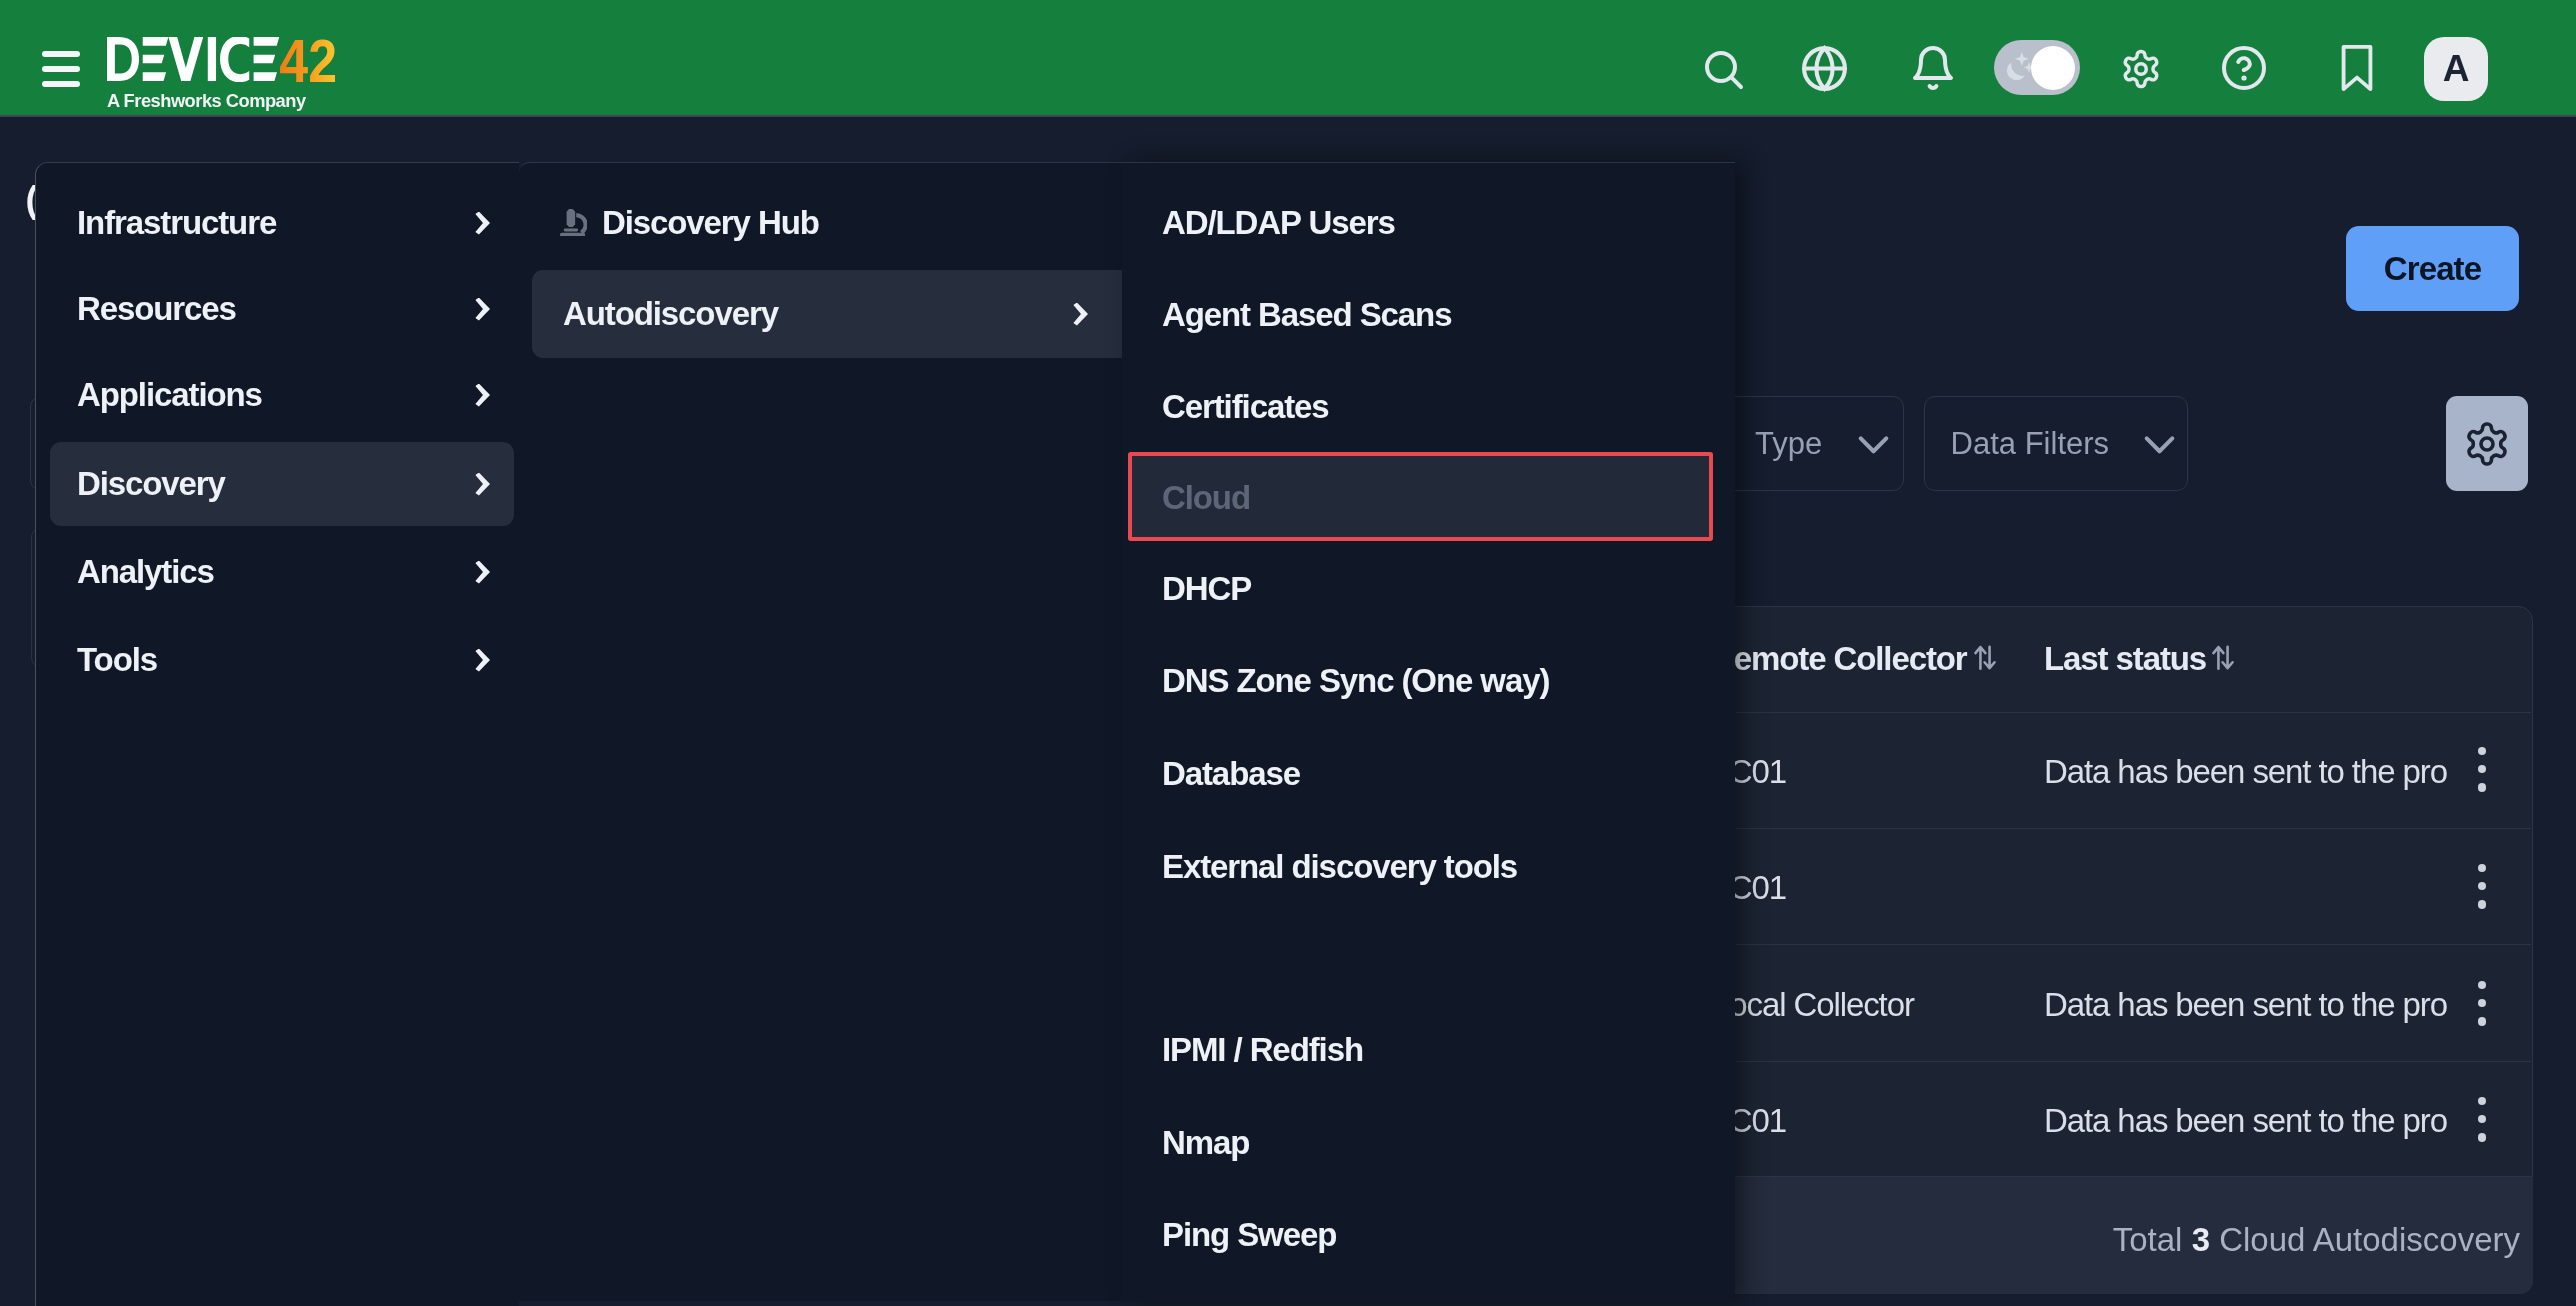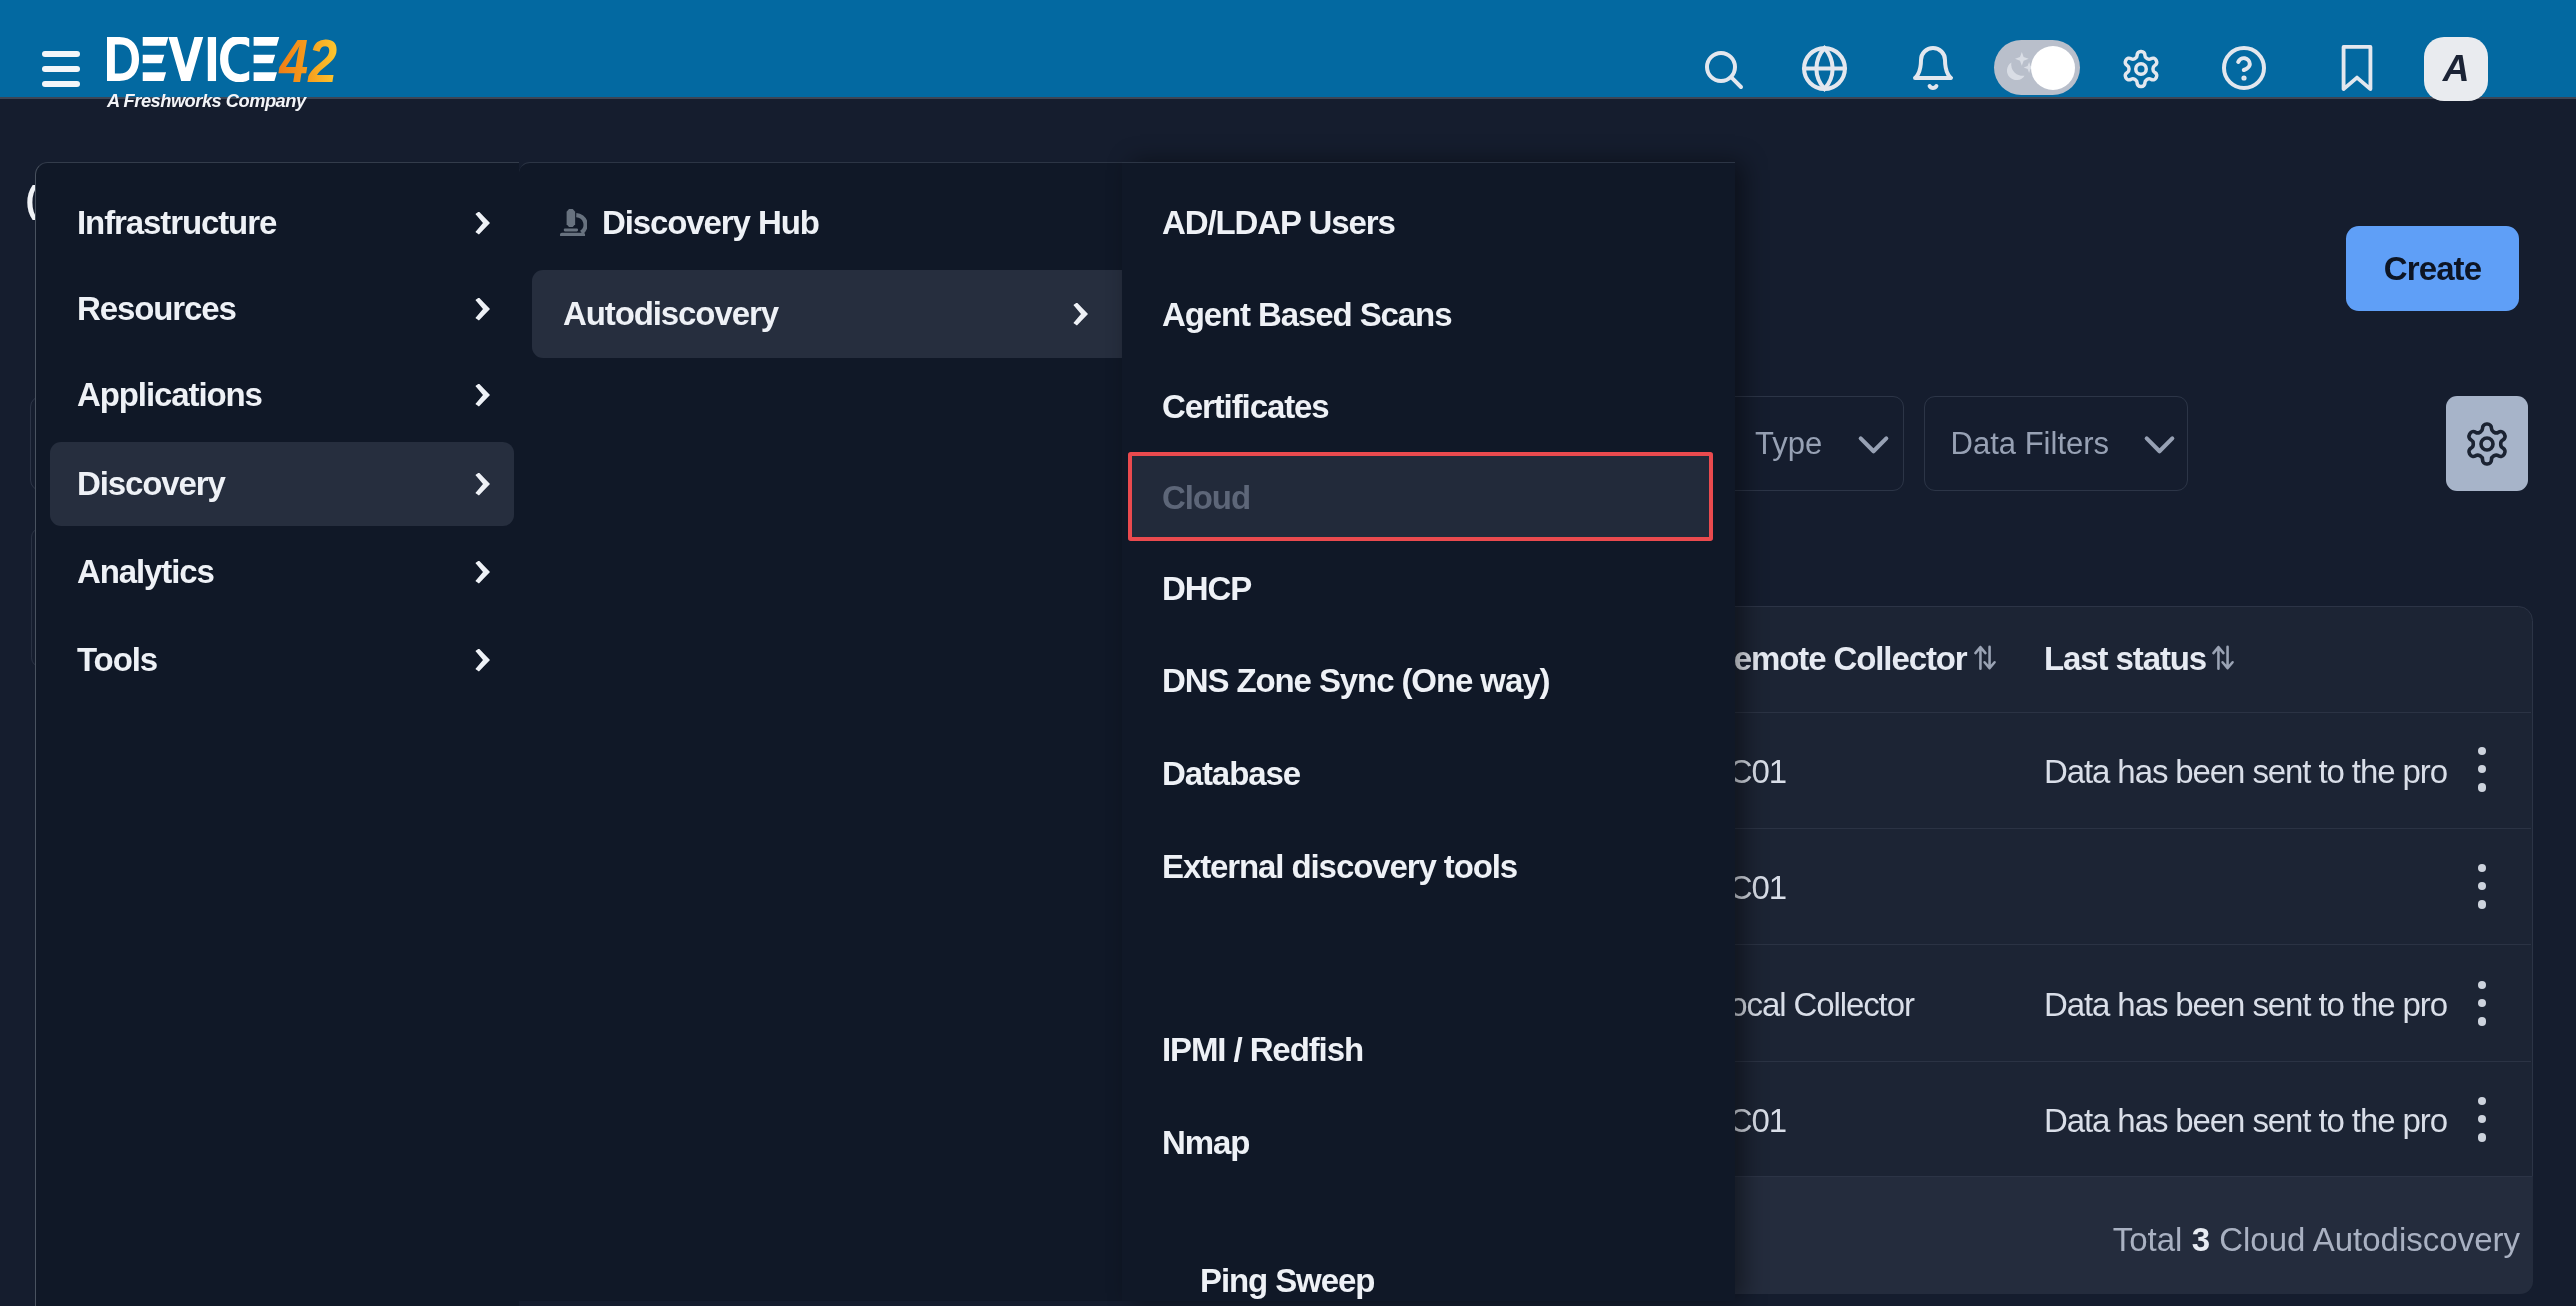--- a/index.html
+++ b/index.html
@@ -1,19 +1,19 @@
 <!DOCTYPE html>
 <html style="font-size:14.6px"><head>
 <meta charset="utf-8">
 <style>
   * { margin:0; padding:0; box-sizing:border-box; }
   html,body { width:2576px; height:1306px; overflow:hidden; background:#151d2e; font-family:"Liberation Sans", sans-serif; }
   .abs { position:absolute; }
   
-  #topbar { position:absolute; left:0; top:0; width:2576px; height:99px; background:#0369a1; border-bottom:2.7px solid #3d4555; z-index:10;font-style:italic; }
+  #topbar { position:absolute; left:0; top:0; width:2576px; height:117px; background:#15803d; border-bottom:2.7px solid #3d4555; z-index:10; }
   .hbar { position:absolute; left:42px; width:38px; height:6.4px; border-radius:3.7px; background:#f4f6f9; }
   
   #content { position:absolute; inset:0; z-index:1; }
   #createBtn { position:absolute; left:2346px; top:226px; width:173px; height:85px; background:#5f9ff7; border-radius:12.8px; color:#0d1524; font-size:33px; font-weight:700; letter-spacing:-0.9px; display:flex; align-items:center; justify-content:center; }
   .selbox { position:absolute; top:396px; height:95px; border:1.8px solid #2c3547; border-radius:11px; display:flex; align-items:center; color:#97a1b4; font-size:31px; }
   #typeBox { left:1692px; width:212px; }
   #typeBox span { margin-left:62px; }
   #mfBox { left:1924px; width:264px; }
   #mfBox span { margin-left:25.6px; }
   .graybtn { position:absolute; top:396px; height:95px; background:#a7b4c9; border-radius:11px; display:flex; align-items:center; justify-content:center; }
@@ -204,15 +204,15 @@
   <div class="mi" style="position:absolute; left:40px; top:38px;">AD/LDAP Users</div>
   <div class="mi" style="position:absolute; left:40px; top:130px;">Agent Based Scans</div>
   <div class="mi" style="position:absolute; left:40px; top:222px;">Certificates</div>
   <div class="mi" style="position:absolute; left:40px; top:313px; color:#5d6678;">Cloud</div>
   <div class="mi" style="position:absolute; left:40px; top:404px;">DHCP</div>
   <div class="mi" style="position:absolute; left:40px; top:496px;">DNS Zone Sync (One way)</div>
   <div class="mi" style="position:absolute; left:40px; top:589px;">Database</div>
   <div class="mi" style="position:absolute; left:40px; top:682px;">External discovery tools</div>
   <div class="mi" style="position:absolute; left:40px; top:865px;">IPMI / Redfish</div>
   <div class="mi" style="position:absolute; left:40px; top:958px;">Nmap</div>
-  <div class="mi" style="position:absolute; left:40px; top:1096px;margin-left:38px;">Ping Sweep</div>
+  <div class="mi" style="position:absolute; left:40px; top:1050px;">Ping Sweep</div>
 </div>
 
 
 </body></html>

